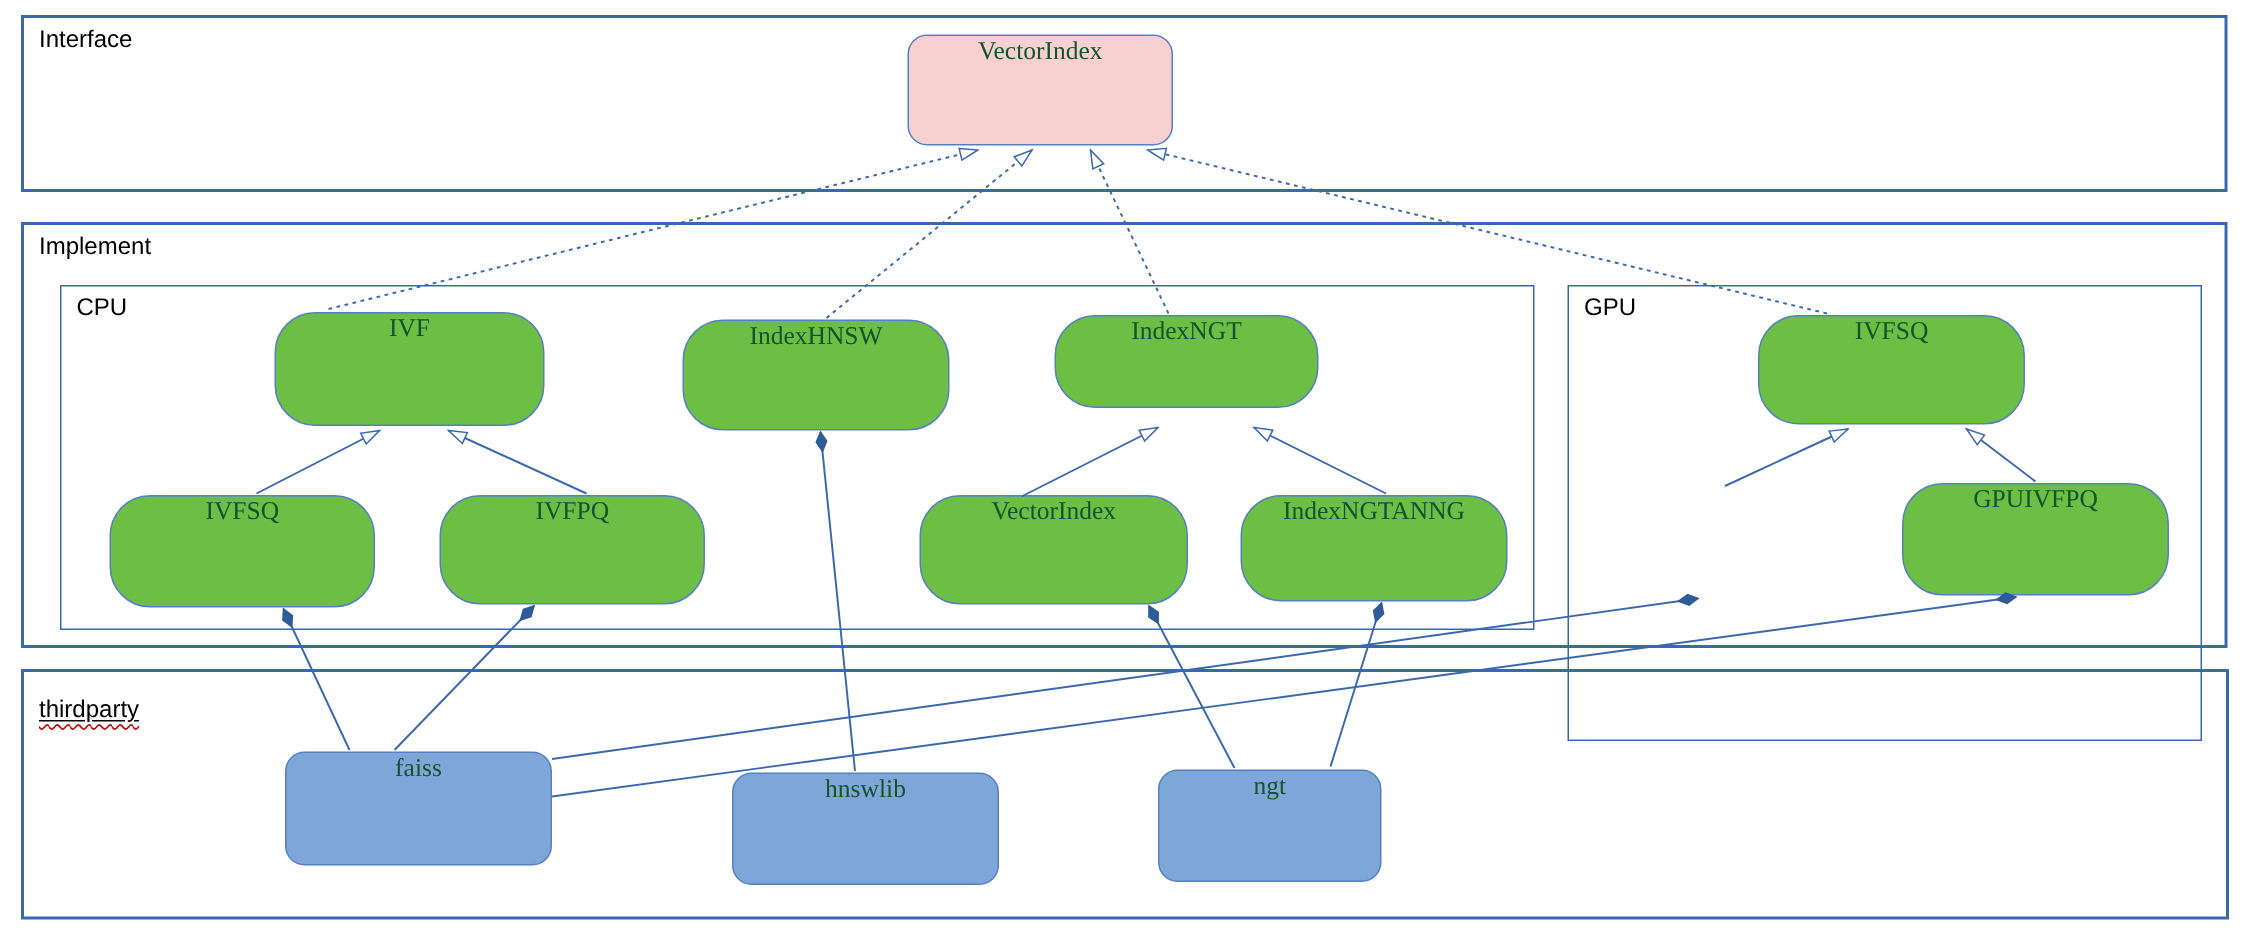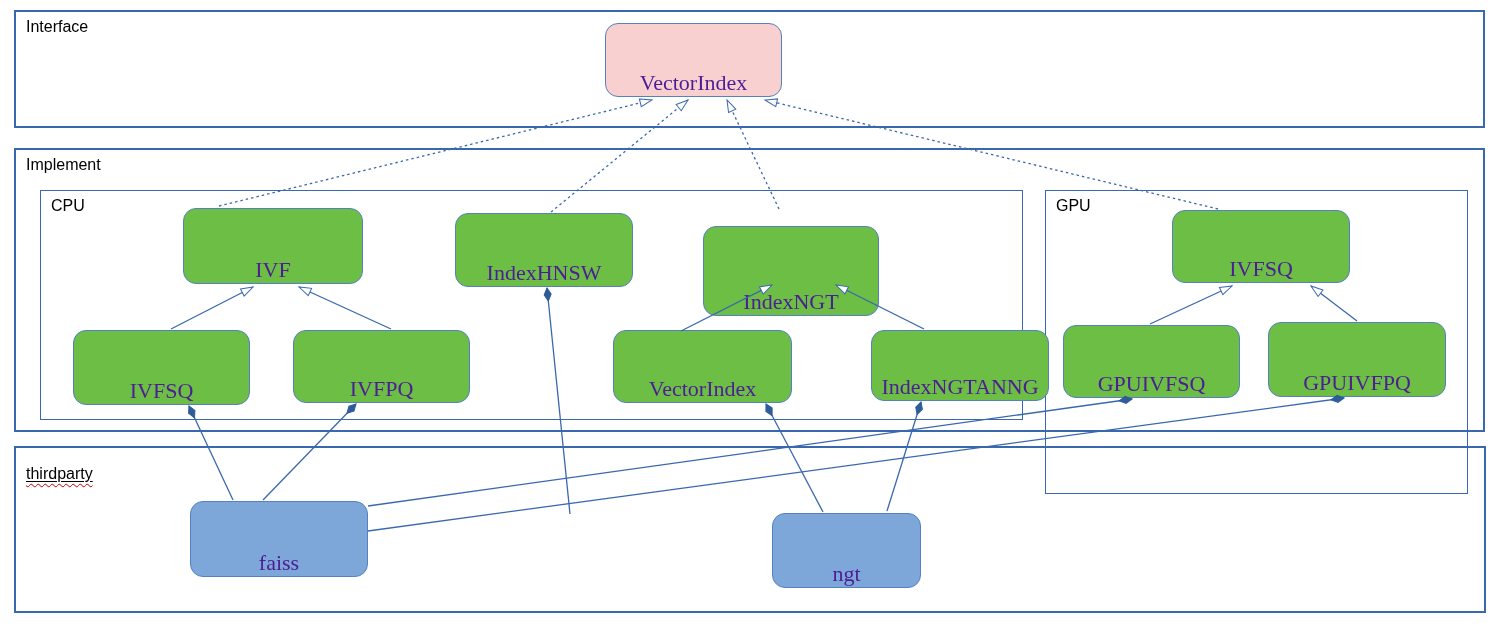--- a/index.html
+++ b/index.html
@@ -15,24 +15,24 @@
   .container-label{
     position:absolute;top:6px;left:10px;font-size:16px;color:#000;
     font-family:"Liberation Sans",sans-serif;white-space:nowrap;z-index:2;
   }
   .u-black{text-decoration:underline;text-decoration-color:#000;text-underline-offset:2px;margin-top:11px;}
   .u-red{text-decoration-line:underline;text-decoration-style:wavy;text-decoration-color:#c00000;
          text-decoration-thickness:1px;text-underline-offset:4px;}
   .node{
     position:absolute;box-sizing:border-box;border-radius:13px;
     border:1.5px solid var(--node_border,#5580c1);
-    display:flex;align-items:flex-end;justify-content:center;
-    font-family:"Liberation Serif",serif;font-size:22px;color:#4c1d95;z-index:3;
+    display:flex;align-items:flex-start;justify-content:center;
+    font-family:"Liberation Serif",serif;font-size:17px;color:#14532d;z-index:3;
   }
-  .node.green{background:var(--node_green,#6cbe45);}
+  .node.green{background:var(--node_green,#6cbe45);border-radius:27px;}
   .node.pink{background:var(--node_pink,#f8d0d0);}
   .node.blue{background:var(--node_blue,#7da7d8);}
   #edges{position:absolute;left:0;top:0;z-index:4;pointer-events:none;}
   .edge{stroke:var(--line,#3a68ae);stroke-width:1.3;fill:none;}
   .edge.dashed{stroke-dasharray:2.5 3;}
   .edge.gen{marker-end:url(#tri);}
   .edge.comp{marker-end:url(#dia);}
   .tri-head{fill:#ffffff;stroke:var(--line,#3a68ae);stroke-width:1;}
   .dia-head{fill:var(--diamond,#2e5c97);stroke:var(--diamond,#2e5c97);}
 </style>
@@ -66,56 +66,56 @@
   </div>
 
   <div class="node green" style="left:183px;top:208px;width:180px;height:76px">
     <span>IVF</span>
   </div>
 
   <div class="node green" style="left:455px;top:213px;width:178px;height:74px">
     <span>IndexHNSW</span>
   </div>
 
-  <div class="node green" style="left:703px;top:226px;width:176px;height:90px">
+  <div class="node green" style="left:703px;top:210px;width:176px;height:62px">
     <span>IndexNGT</span>
   </div>
 
   <div class="node green" style="left:1172px;top:210px;width:178px;height:73px">
     <span>IVFSQ</span>
   </div>
 
   <div class="node green" style="left:73px;top:330px;width:177px;height:75px">
     <span>IVFSQ</span>
   </div>
 
   <div class="node green" style="left:293px;top:330px;width:177px;height:73px">
     <span>IVFPQ</span>
   </div>
 
   <div class="node green" style="left:613px;top:330px;width:179px;height:73px">
     <span>VectorIndex</span>
   </div>
 
-  <div class="node green" style="left:871px;top:330px;width:178px;height:71px">
+  <div class="node green" style="left:827px;top:330px;width:178px;height:71px">
     <span>IndexNGTANNG</span>
   </div>
 
-  <div class="node green" style="left:1063px;top:325px;width:177px;height:73px">
-    <span>GPUIVFSQ</span>
-  </div>
 
   <div class="node green" style="left:1268px;top:322px;width:178px;height:75px">
     <span>GPUIVFPQ</span>
   </div>
 
   <div class="node blue" style="left:190px;top:501px;width:178px;height:76px">
     <span>faiss</span>
   </div>
 
+  <div class="node blue" style="left:488px;top:515px;width:178px;height:75px">
+    <span>hnswlib</span>
+  </div>
 
   <div class="node blue" style="left:772px;top:513px;width:149px;height:75px">
     <span>ngt</span>
   </div>
 
   <svg id="edges" width="1503" height="628" viewBox="0 0 1503 628">
     <defs>
       <marker id="tri" markerUnits="userSpaceOnUse" markerWidth="14" markerHeight="10" refX="13" refY="5" orient="auto">
         <path class="tri-head" d="M1,1 L13,5 L1,9 Z"></path>
       </marker>

